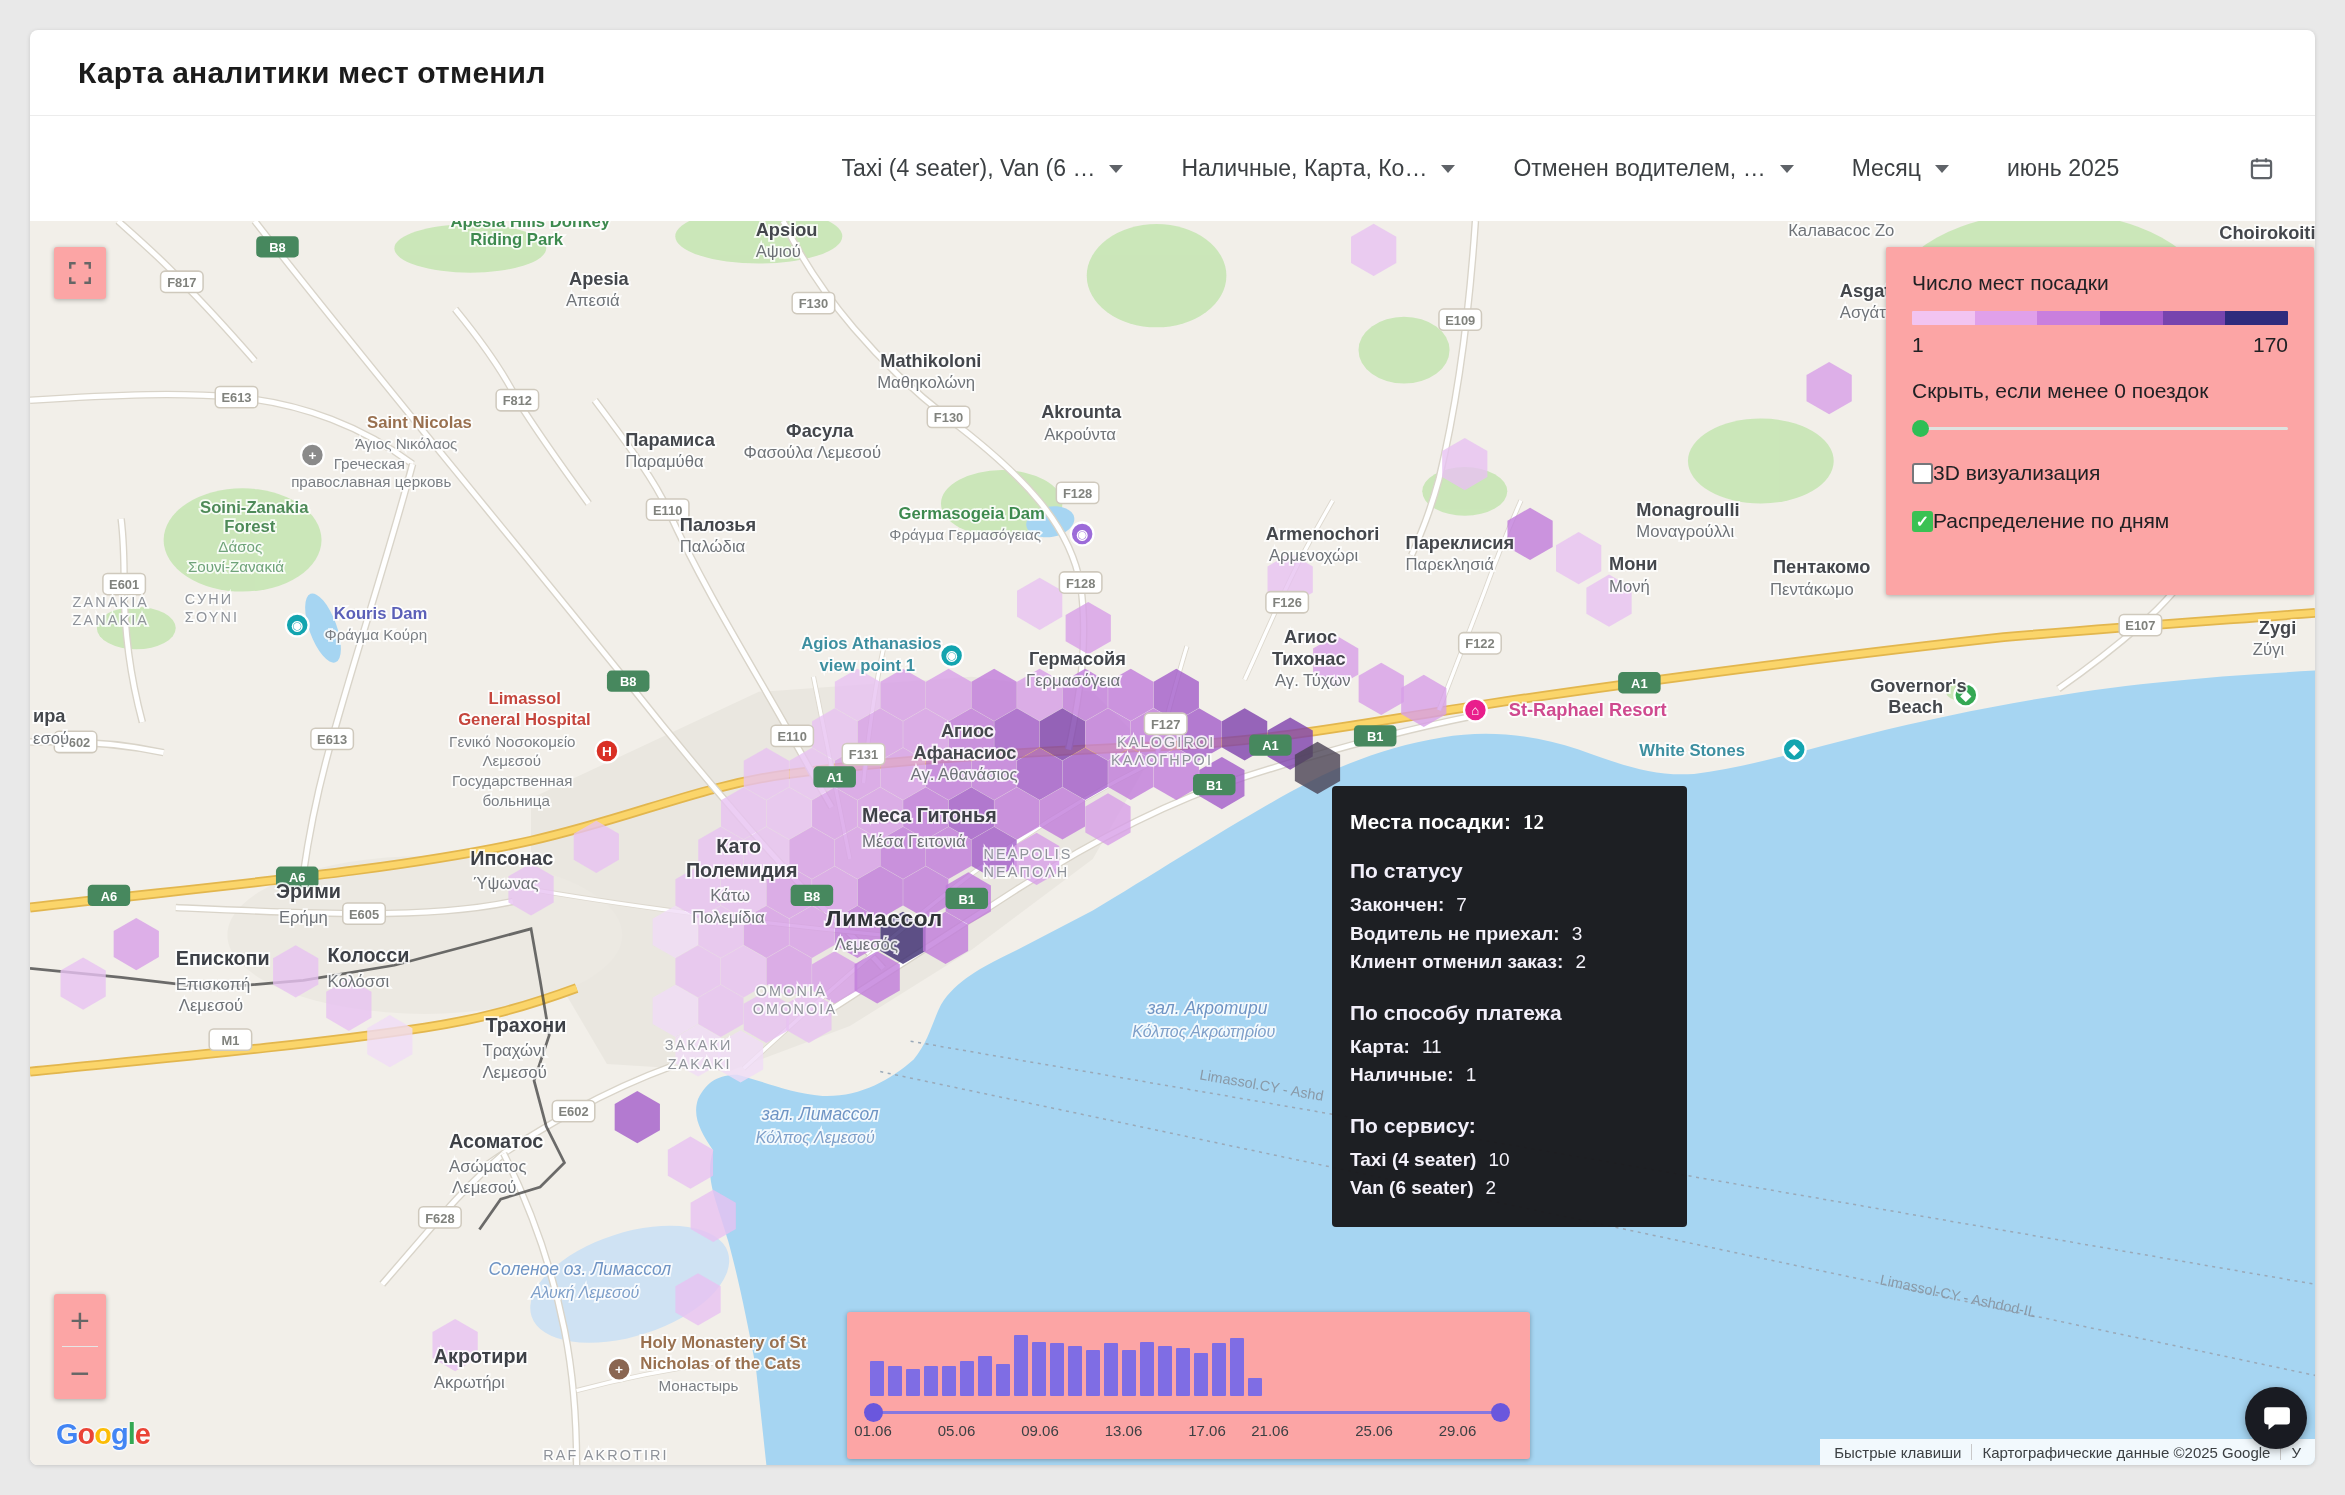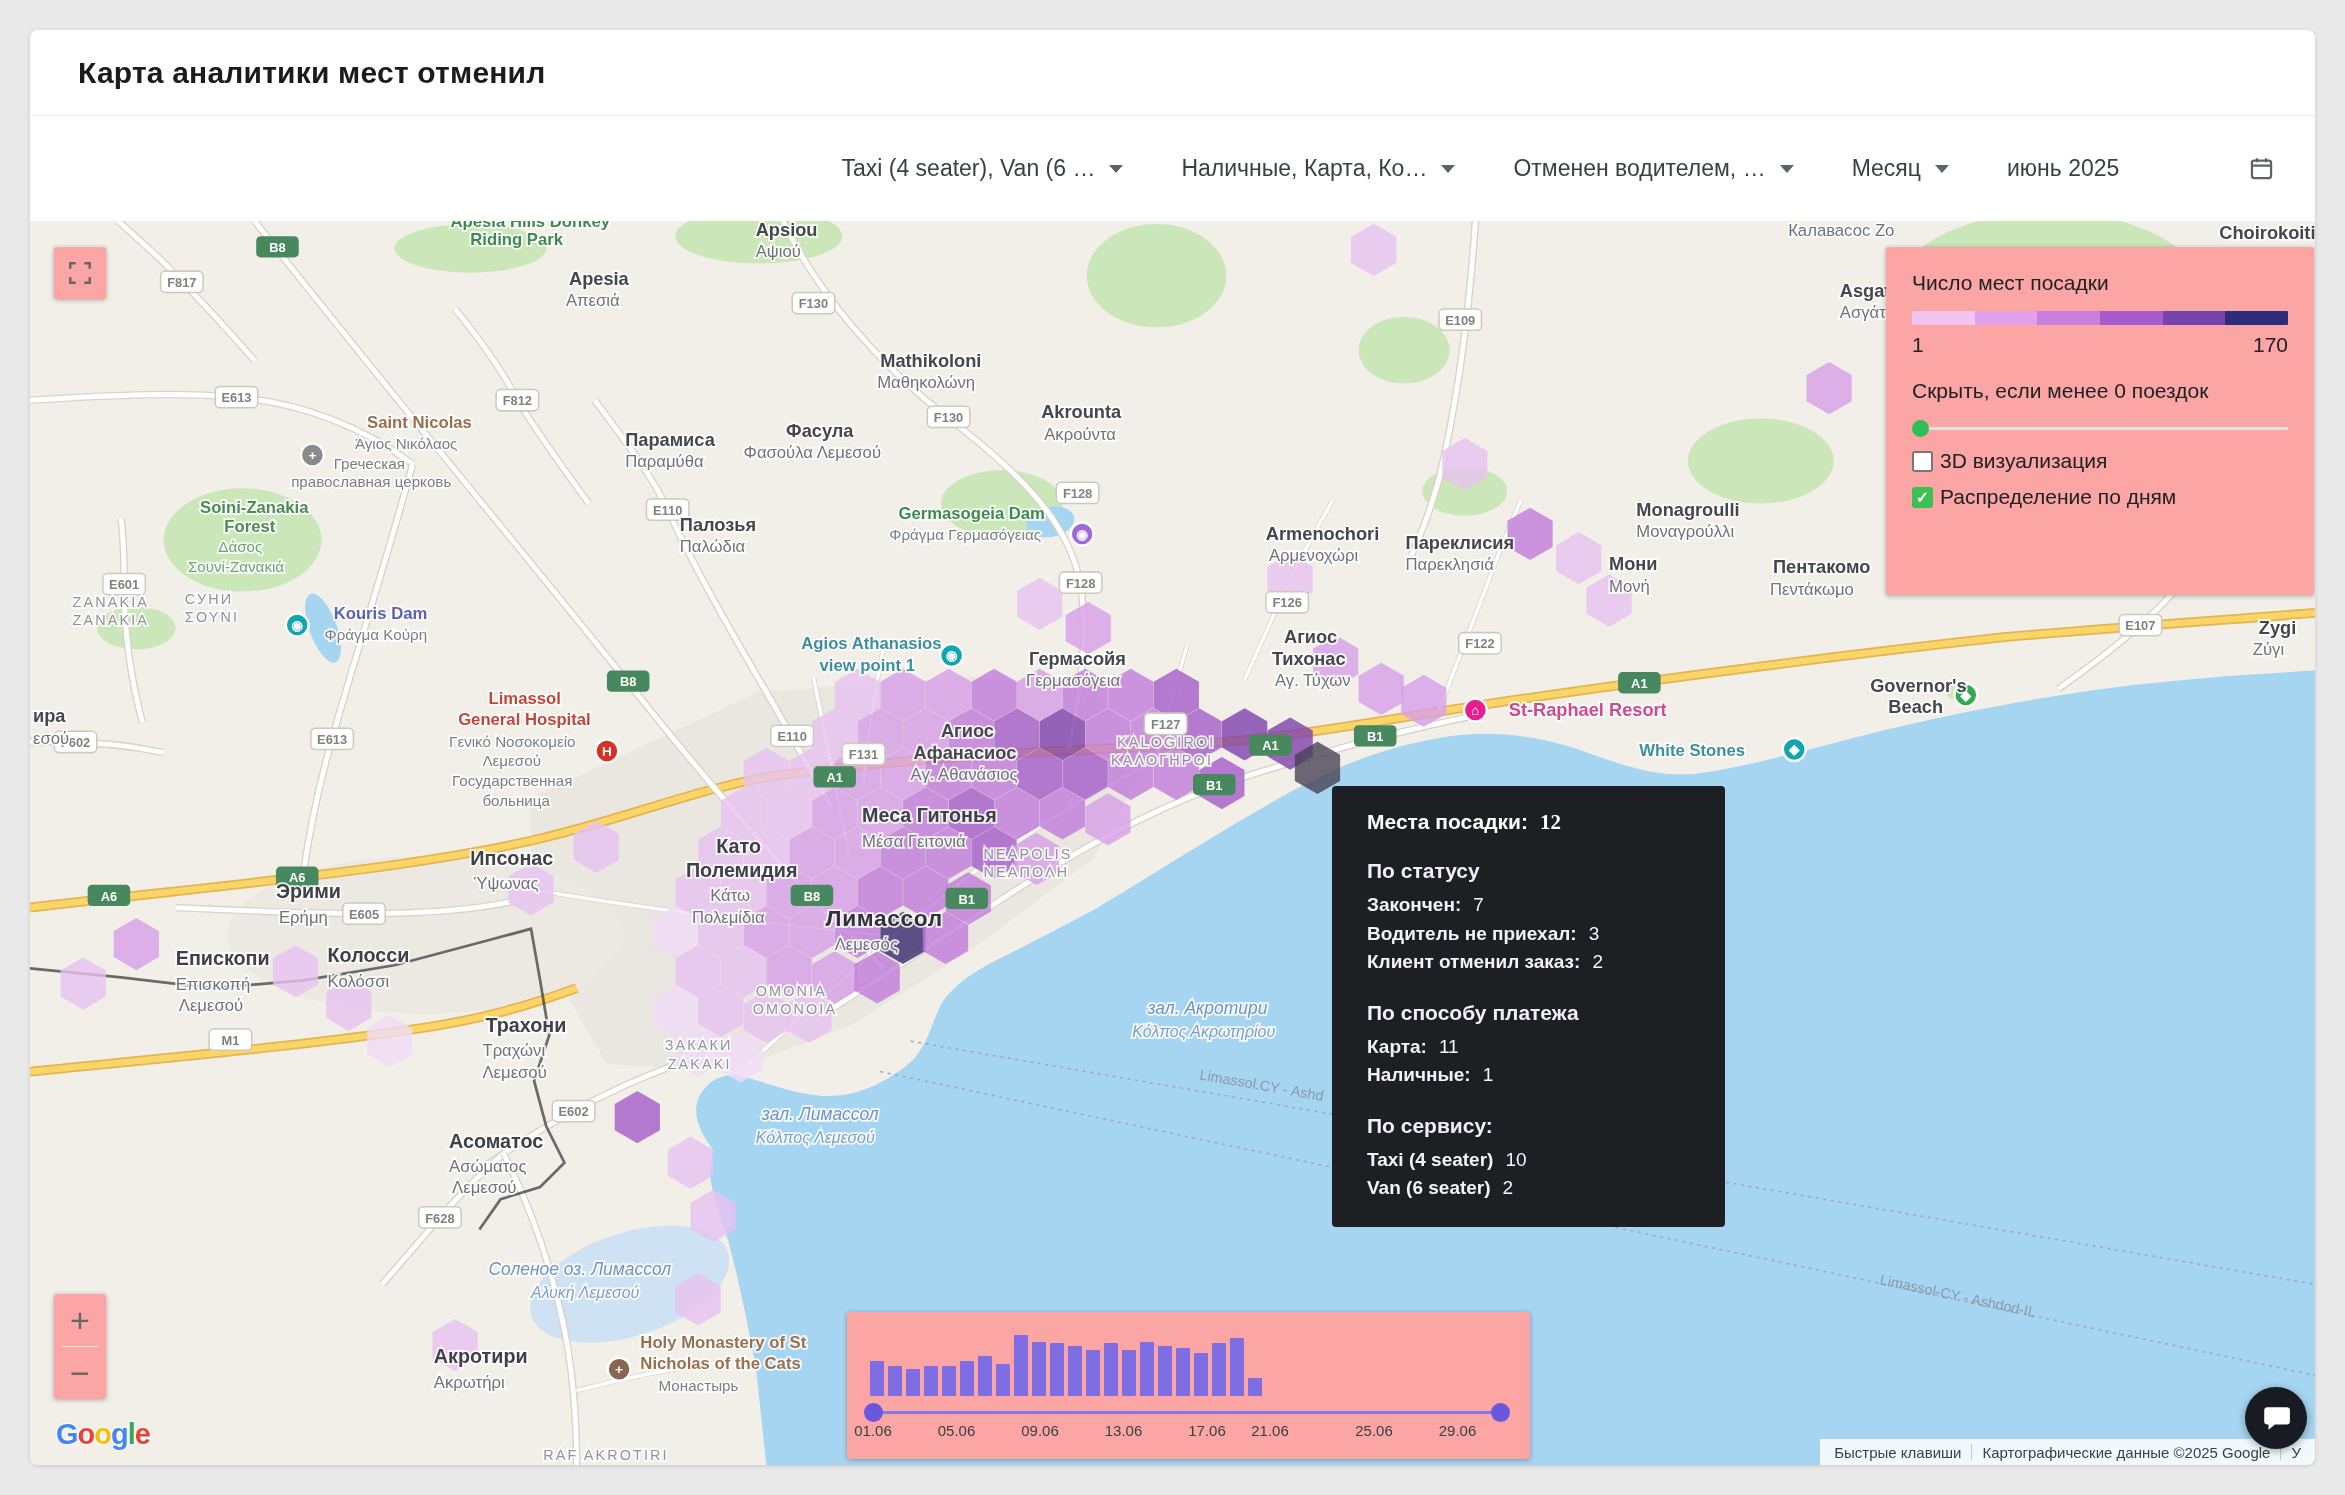--- a/index.html
+++ b/index.html
@@ -45,27 +45,27 @@
   #fsbtn{left:24px;top:26px;width:52px;height:52px;border-radius:3px;display:flex;align-items:center;justify-content:center;cursor:pointer;}
   #legend{left:1856px;top:26px;width:428px;height:348px;border-radius:2px;padding:24px 26px;box-sizing:border-box;}
   #legend .lt{font-size:21px;color:#202124;}
   #grad{display:flex;height:14px;margin-top:16px;border-radius:1px;overflow:hidden;}
   #grad div{flex:1;}
   #minmax{display:flex;justify-content:space-between;font-size:21px;color:#202124;margin-top:8px;}
   #hidelbl{font-size:21px;color:#202124;margin-top:22px;}
   #lg-slider{position:relative;height:18px;margin-top:16px;}
   #lg-track{position:absolute;left:0;right:0;top:8px;height:3px;background:#dfe3e0;border-radius:2px;}
   #lg-dot{position:absolute;left:0;top:1px;width:17px;height:17px;border-radius:50%;background:#2ebe55;cursor:pointer;}
-  .cbrow{display:flex;align-items:center;gap:7px;margin-top:12px;cursor:pointer;}
+  .cbrow{display:flex;align-items:center;gap:0;margin-top:24px;cursor:pointer;}
   .cb{width:21px;height:21px;border:2px solid #75777b;border-radius:3px;box-sizing:border-box;background:#fff;}
   .cb.on{background:#3bc153;border-color:#3bc153;color:#fff;display:flex;align-items:center;justify-content:center;font-size:16px;font-weight:bold;}
   .cbrow .cl{font-size:21px;color:#202124;}
   
-  #tip{position:absolute;left:1302px;top:565px;width:393px;min-height:398px;background:rgba(25,25,28,.97);border-radius:4px;
-       color:#fff;padding:24px 35px;box-sizing:border-box;}
+  #tip{position:absolute;left:1302px;top:565px;width:355px;min-height:398px;background:rgba(25,25,28,.97);border-radius:4px;
+       color:#fff;padding:24px 18px;box-sizing:border-box;}
   #tip .trow{display:flex;gap:12px;align-items:baseline;}
   #tip .tl{font-size:21px;font-weight:bold;}
   #tip .tv{font-size:21px;font-weight:bold;font-family:Liberation Serif, serif;}
   .tt-h{font-size:21px;font-weight:bold;margin-top:24px;margin-bottom:8px;color:#f2effa;}
   .tt-row{display:flex;gap:12px;font-size:19px;line-height:1.5;color:#f4f2fa;}
   .tt-l{font-weight:bold;}
   
   #hist{left:817px;top:1091px;width:683px;height:147px;border-radius:3px;}
   #bars{position:absolute;left:23px;top:20px;height:64px;display:flex;align-items:flex-end;gap:4px;}
   #bars .bar{width:14px;border-radius:1px;}

